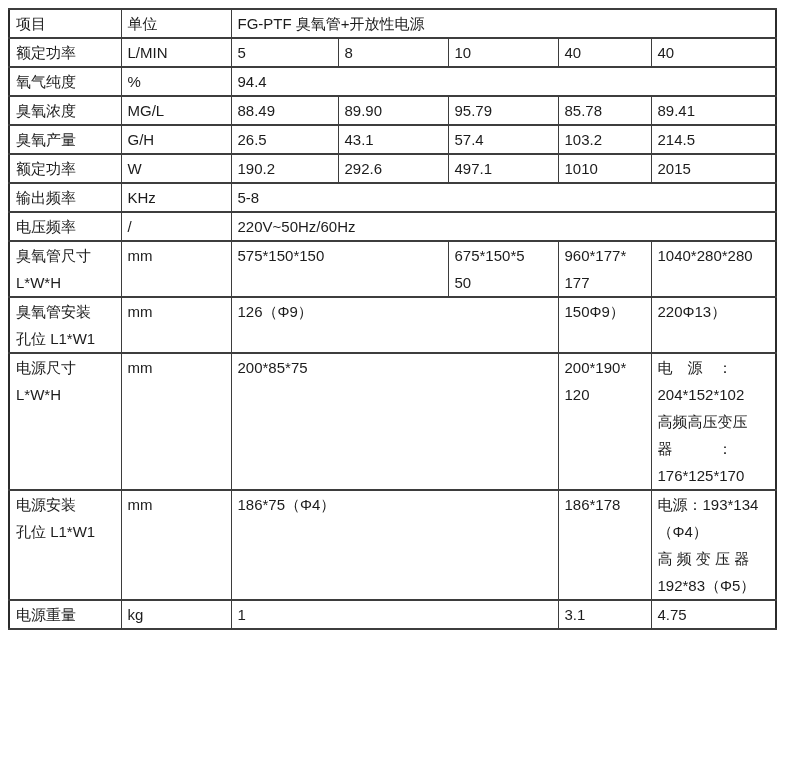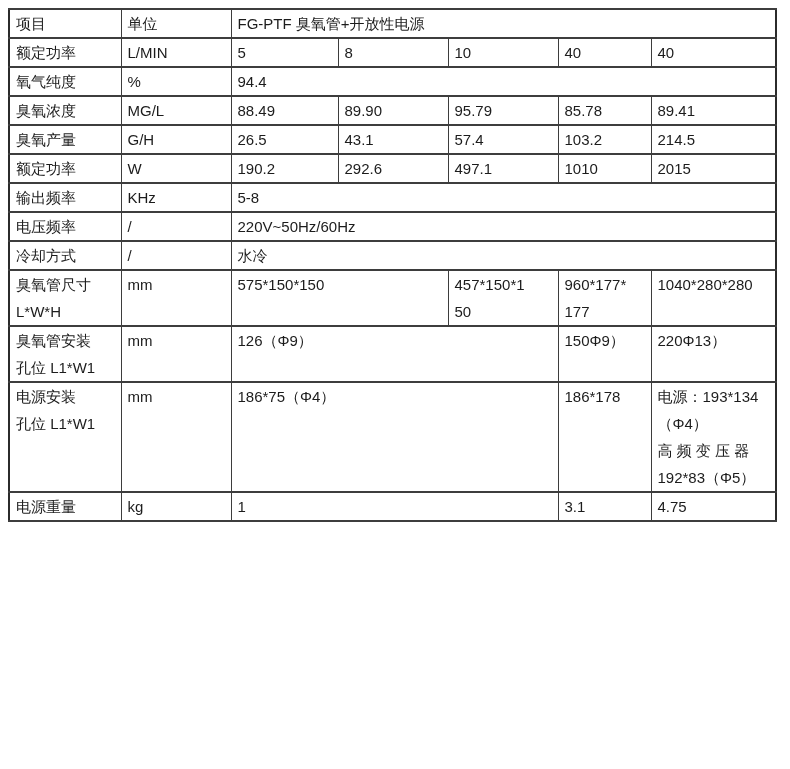--- a/index.html
+++ b/index.html
@@ -104,42 +104,50 @@
         <td class="lbl">输出频率</td>
         <td class="unit">KHz</td>
         <td class="val" colspan="5">5-8</td>
       </tr>
       <tr>
         <td class="lbl">电压频率</td>
         <td class="unit">/</td>
         <td class="val" colspan="5">220V~50Hz/60Hz</td>
       </tr>
       <tr>
-        <td class="lbl">冷却方式</td>
-        <td class="unit">/</td>
-        <td class="val" colspan="5">水冷</td>
-      </tr>
-      <tr>
         <td class="lbl">臭氧管尺寸
 L*W*H</td>
         <td class="unit">mm</td>
         <td class="val" colspan="2">575*150*150</td>
-        <td class="val">457*150*1
+        <td class="val">675*150*5
 50</td>
         <td class="val">960*177*
 177</td>
         <td class="val">1040*280*280</td>
       </tr>
       <tr>
         <td class="lbl">臭氧管安装
 孔位 L1*W1</td>
         <td class="unit">mm</td>
         <td class="val" colspan="3">126（Φ9）</td>
         <td class="val">150Φ9）</td>
         <td class="val">220Φ13）</td>
+      </tr>
+      <tr>
+        <td class="lbl">电源尺寸
+L*W*H</td>
+        <td class="unit">mm</td>
+        <td class="val" colspan="3">200*85*75</td>
+        <td class="val">200*190*
+120</td>
+        <td class="val">电　源　：
+204*152*102
+高频高压变压
+器　　　：
+176*125*170</td>
       </tr>
       <tr>
         <td class="lbl">电源安装
 孔位 L1*W1</td>
         <td class="unit">mm</td>
         <td class="val" colspan="3">186*75（Φ4）</td>
         <td class="val">186*178</td>
         <td class="val">电源：193*134
 （Φ4）
 高 频 变 压 器

